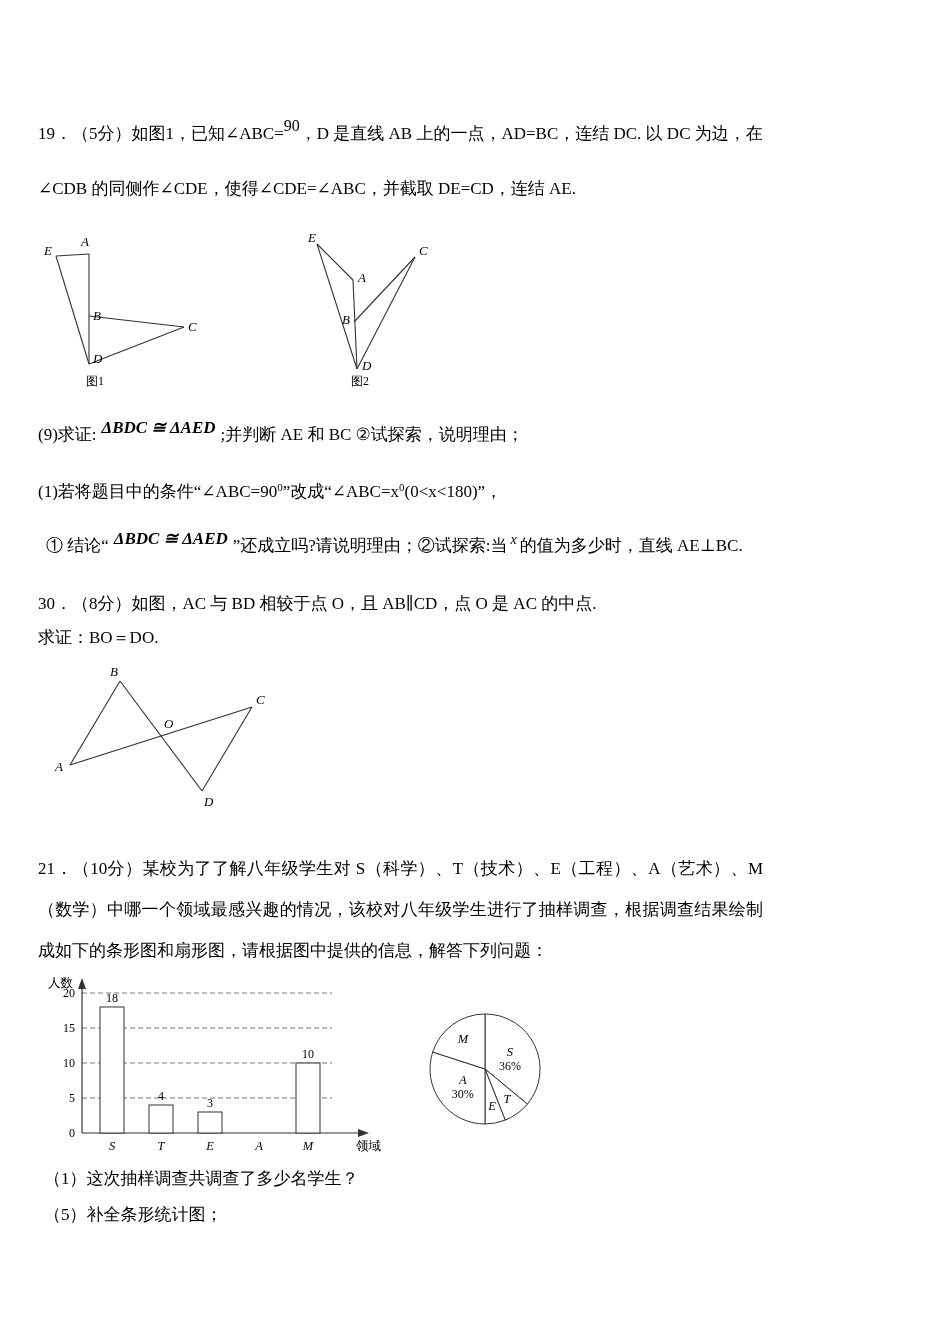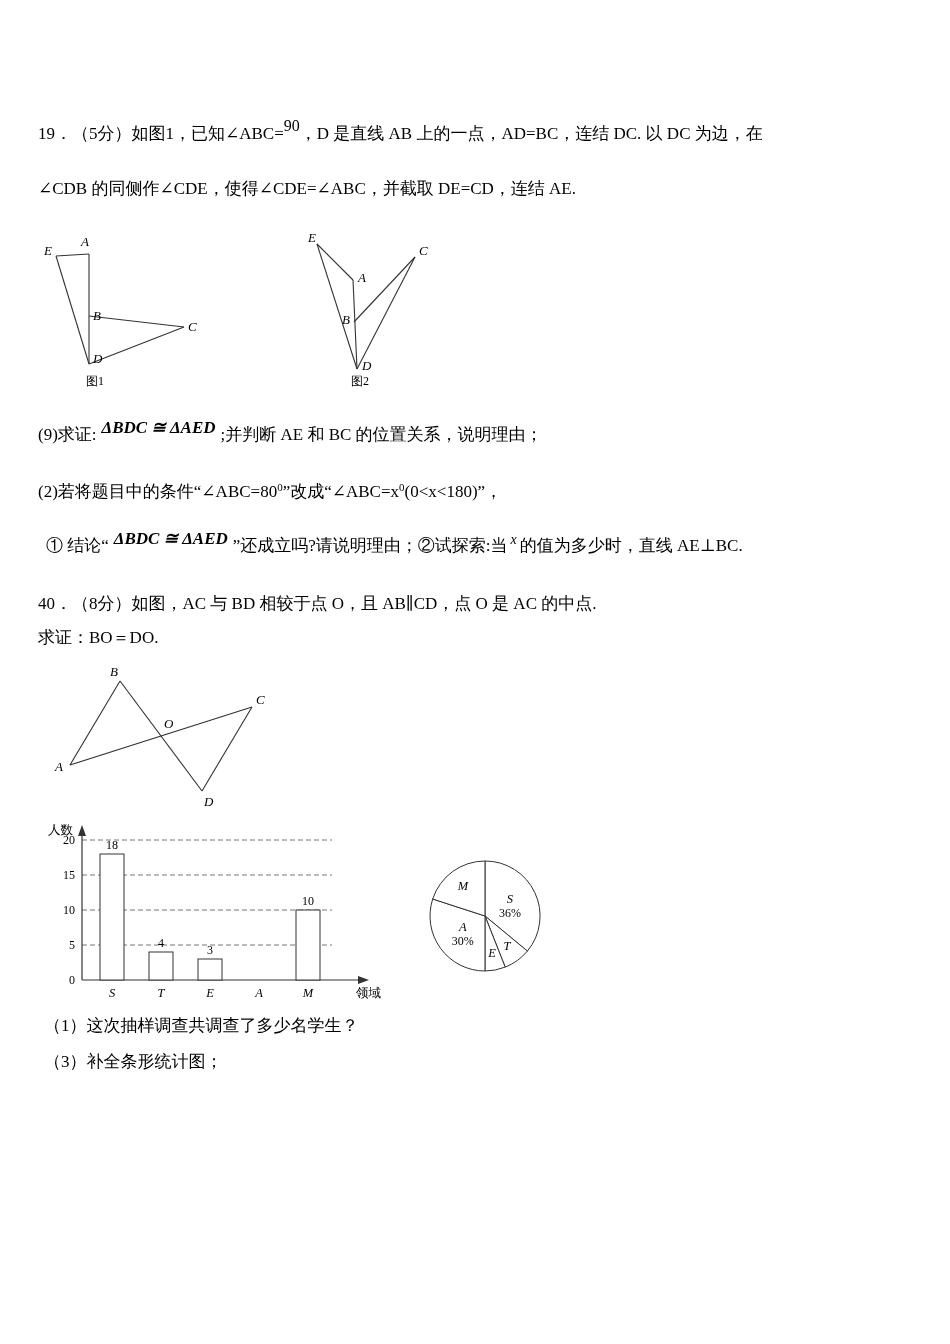--- a/index.html
+++ b/index.html
@@ -75,45 +75,46 @@
       </g>
       <text class="pt" x="7" y="10">E</text>
       <text class="pt" x="118" y="23">C</text>
       <text class="pt" x="57" y="50">A</text>
       <text class="pt" x="41" y="92">B</text>
       <text class="pt" x="61" y="138">D</text>
       <text class="caption" x="50" y="153">图2</text>
     </svg>
   </div>
 
-  <p class="line mt18"><span>(9)求证:</span><span class="formula">ΔBDC ≅ ΔAED</span><span>;并判断 AE 和 BC 的位置关系，说明理由；</span></p>
+  <p class="line mt18"><span>(9)求证:</span><span class="formula">ΔBDC ≅ ΔAED</span><span>;并判断 AE 和 BC ②试探索，说明理由；</span></p>
 
-  <p class="line mt18"><span>(2)若将题目中的条件“∠ABC=80</span><span class="sup0">0</span><span>”改成“∠ABC=x</span><span class="sup0">0</span><span>(0&lt;x&lt;180)”，</span></p>
+  <p class="line mt18"><span>(1)若将题目中的条件“∠ABC=90</span><span class="sup0">0</span><span>”改成“∠ABC=x</span><span class="sup0">0</span><span>(0&lt;x&lt;180)”，</span></p>
 
   <p class="line mt14"><span>① 结论“</span><span class="formula">ΔBDC ≅ ΔAED</span><span>”还成立吗?请说明理由；②试探索:当</span><span class="supx">x</span><span>的值为多少时，直线 AE⊥BC.</span></p>
 
   
-  <p class="line mt24">40．（8分）如图，AC 与 BD 相较于点 O，且 AB∥CD，点 O 是 AC 的中点.</p>
+  <p class="line mt24">30．（8分）如图，AC 与 BD 相较于点 O，且 AB∥CD，点 O 是 AC 的中点.</p>
   <p class="line">求证：BO＝DO.</p>
 
   <svg width="245" height="150" viewBox="0 0 245 150" style="margin:8px 0 0 14px;">
     <g class="geo">
       <line x1="18" y1="102" x2="68" y2="18"></line>
       <line x1="68" y1="18" x2="150" y2="128"></line>
       <line x1="18" y1="102" x2="200" y2="44"></line>
       <line x1="200" y1="44" x2="150" y2="128"></line>
     </g>
     <text class="pt" x="58" y="13">B</text>
     <text class="pt" x="204" y="41">C</text>
     <text class="pt" x="112" y="65">O</text>
     <text class="pt" x="3" y="108">A</text>
     <text class="pt" x="152" y="143">D</text>
   </svg>
 
   
+  <p class="q21p mt30">21．（10分）某校为了了解八年级学生对 S（科学）、T（技术）、E（工程）、A（艺术）、M（数学）中哪一个领域最感兴趣的情况，该校对八年级学生进行了抽样调查，根据调查结果绘制成如下的条形图和扇形图，请根据图中提供的信息，解答下列问题：</p>
 
   <div class="chartsrow">
     <svg id="bar-chart" width="352" height="188" viewBox="0 0 352 188">
         <text x="31" y="164" class="tick" text-anchor="end">0</text>
         <line x1="38" y1="125" x2="288" y2="125" class="grid"></line>
         <text x="31" y="129" class="tick" text-anchor="end">5</text>
         <line x1="38" y1="90" x2="288" y2="90" class="grid"></line>
         <text x="31" y="94" class="tick" text-anchor="end">10</text>
         <line x1="38" y1="55" x2="288" y2="55" class="grid"></line>
         <text x="31" y="59" class="tick" text-anchor="end">15</text>
@@ -151,15 +152,15 @@
           <text x="96.9831684357385" y="106.25723558962304" class="pieletter" text-anchor="middle">T</text>
           <text x="82.0080611655061" y="112.73754317725297" class="pieletter" text-anchor="middle">E</text>
           <text x="52.752032654688946" y="87.16409443804301" class="pieletter" text-anchor="middle">A</text>
           <text x="52.752032654688946" y="101.16409443804301" class="piepct" text-anchor="middle">30%</text>
           <text x="53.016831564261494" y="45.742764410376964" class="pieletter" text-anchor="middle">M</text>
         </svg>
     </div>
   </div>
 
   <p class="subq first">（1）这次抽样调查共调查了多少名学生？</p>
-  <p class="subq">（3）补全条形统计图；</p>
+  <p class="subq">（5）补全条形统计图；</p>
 
 </div>
 
 </body></html>

